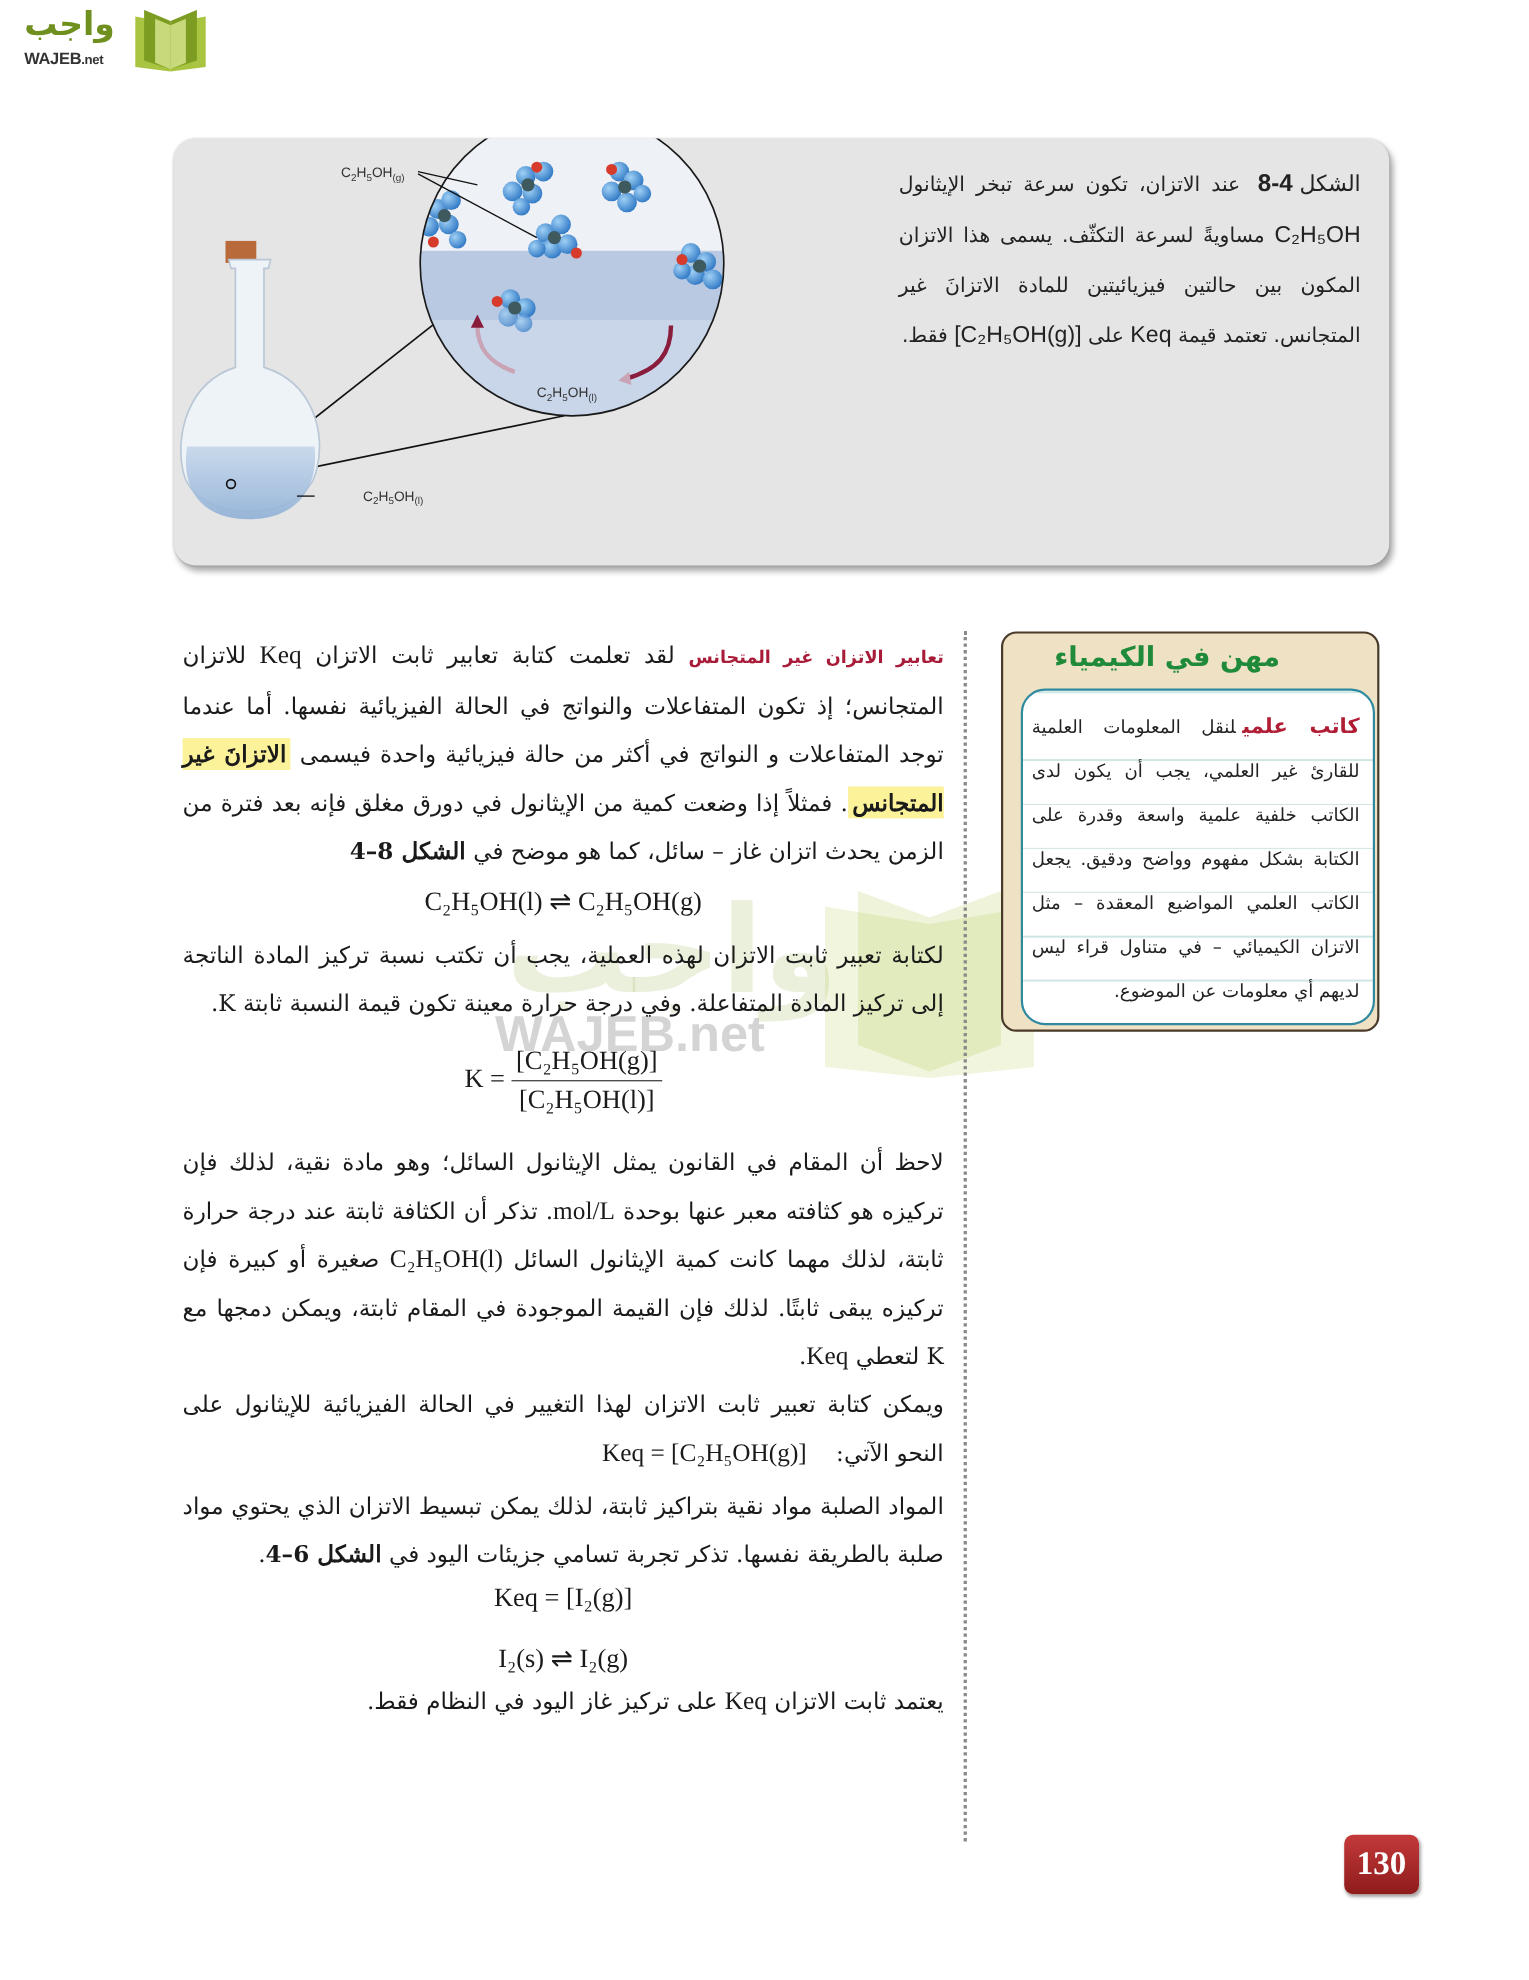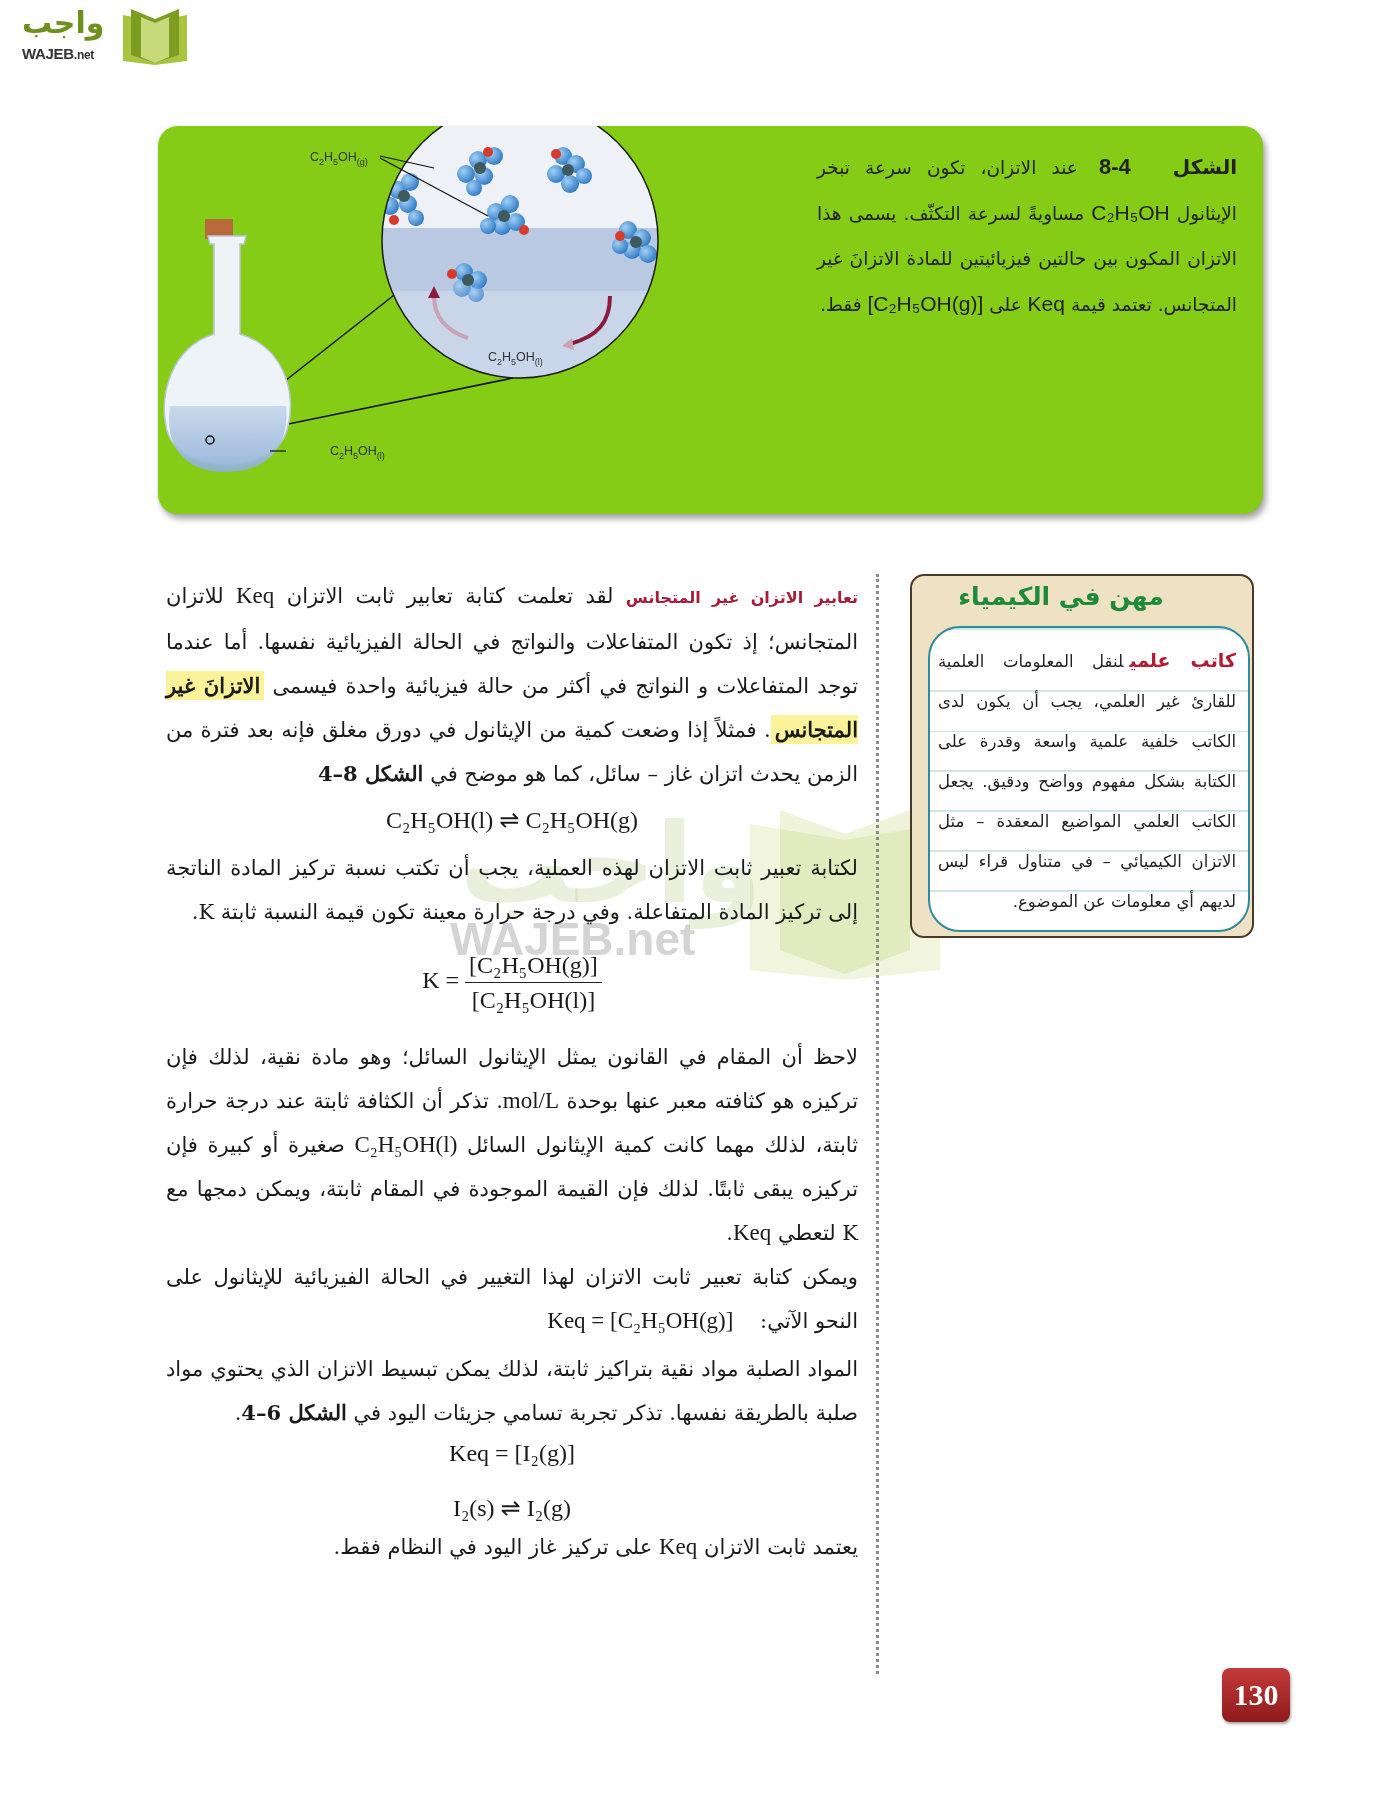--- a/index.html
+++ b/index.html
@@ -14,29 +14,29 @@
   
   .logo { left: 10px; top: 5px; width: 180px; height: 62px; }
   .logo-ar { position: absolute; left: 12px; top: 0px; font-size: 30px; font-weight: bold; color: #6f8f1e; direction: rtl; }
   .logo-en { position: absolute; left: 12px; top: 40px; font-size: 15px; font-weight: bold; color: #333; font-family: "Liberation Sans", sans-serif; letter-spacing: -0.3px; }
   .logo-en small { font-size: 12px; }
   .logo-book { position: absolute; left: 107px; top: 4px; }
 
   
   .fig-card {
     left: 158px; top: 126px; width: 1105px; height: 388px;
-    background: #84cc16; border-radius: 20px;
+    background: #e5e5e5; border-radius: 20px;
     box-shadow: 3px 5px 6px rgba(0,0,0,0.35), 0 0 2px rgba(0,0,0,0.12);
   }
   .fig-caption {
     position: absolute; right: 26px; top: 18px; width: 420px;
     direction: rtl; text-align: justify; font-size: 18.5px; line-height: 45px;
     font-family: "DejaVu Sans", sans-serif; color: #222;
   }
-  .fig-caption .fig-label { font-weight: bold; font-size: 20px; margin-left: 36px; }
+  .fig-caption .fig-label { font-weight: normal; font-size: 20px; }
   .fig-caption .fig-num { font-weight: bold; font-family: "Liberation Sans", sans-serif; font-size: 22px; margin: 0 6px; }
   .chem-sans { font-family: "Liberation Sans", sans-serif; font-size: 21px; direction: ltr; unicode-bidi: embed; }
   .illus { position: absolute; left: 0; top: 0; }
   .lbl { font-family: "Liberation Sans", sans-serif; font-size: 12.5px; color: #333; position: absolute; }
   .lbl sub { font-size: 9px; }
 
   
   .wm { left: 440px; top: 820px; width: 520px; height: 170px; pointer-events: none; }
   .wm-ar { position: absolute; left: 20px; top: -20px; font-size: 110px; font-weight: bold; color: rgba(165,185,100,0.22); direction: rtl; }
   .wm-en { position: absolute; left: 10px; top: 92px; font-family: "Liberation Sans", sans-serif; font-size: 46px; font-weight: bold; color: rgba(120,120,120,0.32); }
@@ -46,21 +46,21 @@
   .career-tab {
     position: absolute; left: 4px; top: 0; width: 340px; height: 360px;
     background: #efe1c4; border: 2px solid #4a3a2a; border-radius: 14px 14px 14px 14px;
   }
   .career-title {
     position: absolute; left: 40px; top: 8px; width: 230px; text-align: center;
     direction: rtl; font-size: 25px; font-weight: bold; color: #1e8a3a;
   }
   .career-paper {
     position: absolute; left: 22px; top: 52px; width: 318px; height: 302px;
-    background: #ffffff; border: 2px solid #2f8aa0; border-radius: 32px;
+    background: #ffffff; border: 2px solid #2f8aa0; border-radius: 22px;
     background-image: repeating-linear-gradient(to bottom, transparent 0, transparent 38.5px, #cfe6e4 38.5px, #cfe6e4 40px);
     background-position: 0 24px;
   }
   .career-text {
     position: absolute; right: 12px; top: 12px; width: 298px;
     direction: rtl; text-align: justify; text-align-last: right;
     font-size: 16.5px; line-height: 40px; color: #222;
   }
   .career-text .kw { color: #b01d35; font-weight: bold; font-size: 19px; margin-left: 6px; }
 

